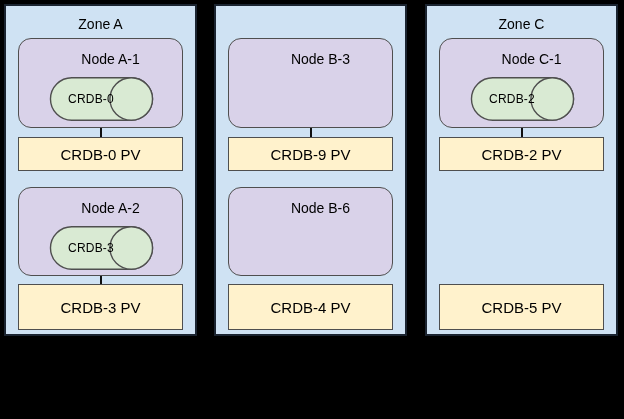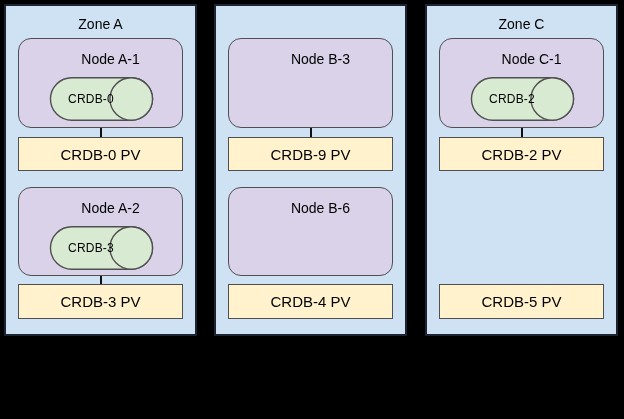--- a/index.html
+++ b/index.html
@@ -93,21 +93,21 @@
     background: var(--pv-fill, #fff2cc);
     border: 1px solid var(--shape-border, #4f4f4f);
     border-radius: 0;
     box-sizing: border-box;
     display: flex;
     align-items: center;
     justify-content: center;
     font-size: 15px;
   }
   .pv.row1 { top: 131px; height: 34px; }
-  .pv.row2 { top: 278px; height: 35px; }
+  .pv.row2 { top: 278px; height: 46px; }
 </style>
 </head>
 <body>
 
 <div class="stage">
 
   <section class="zone z0">
     <div class="zone-title">Zone A</div>
 
     <div class="node row1">

